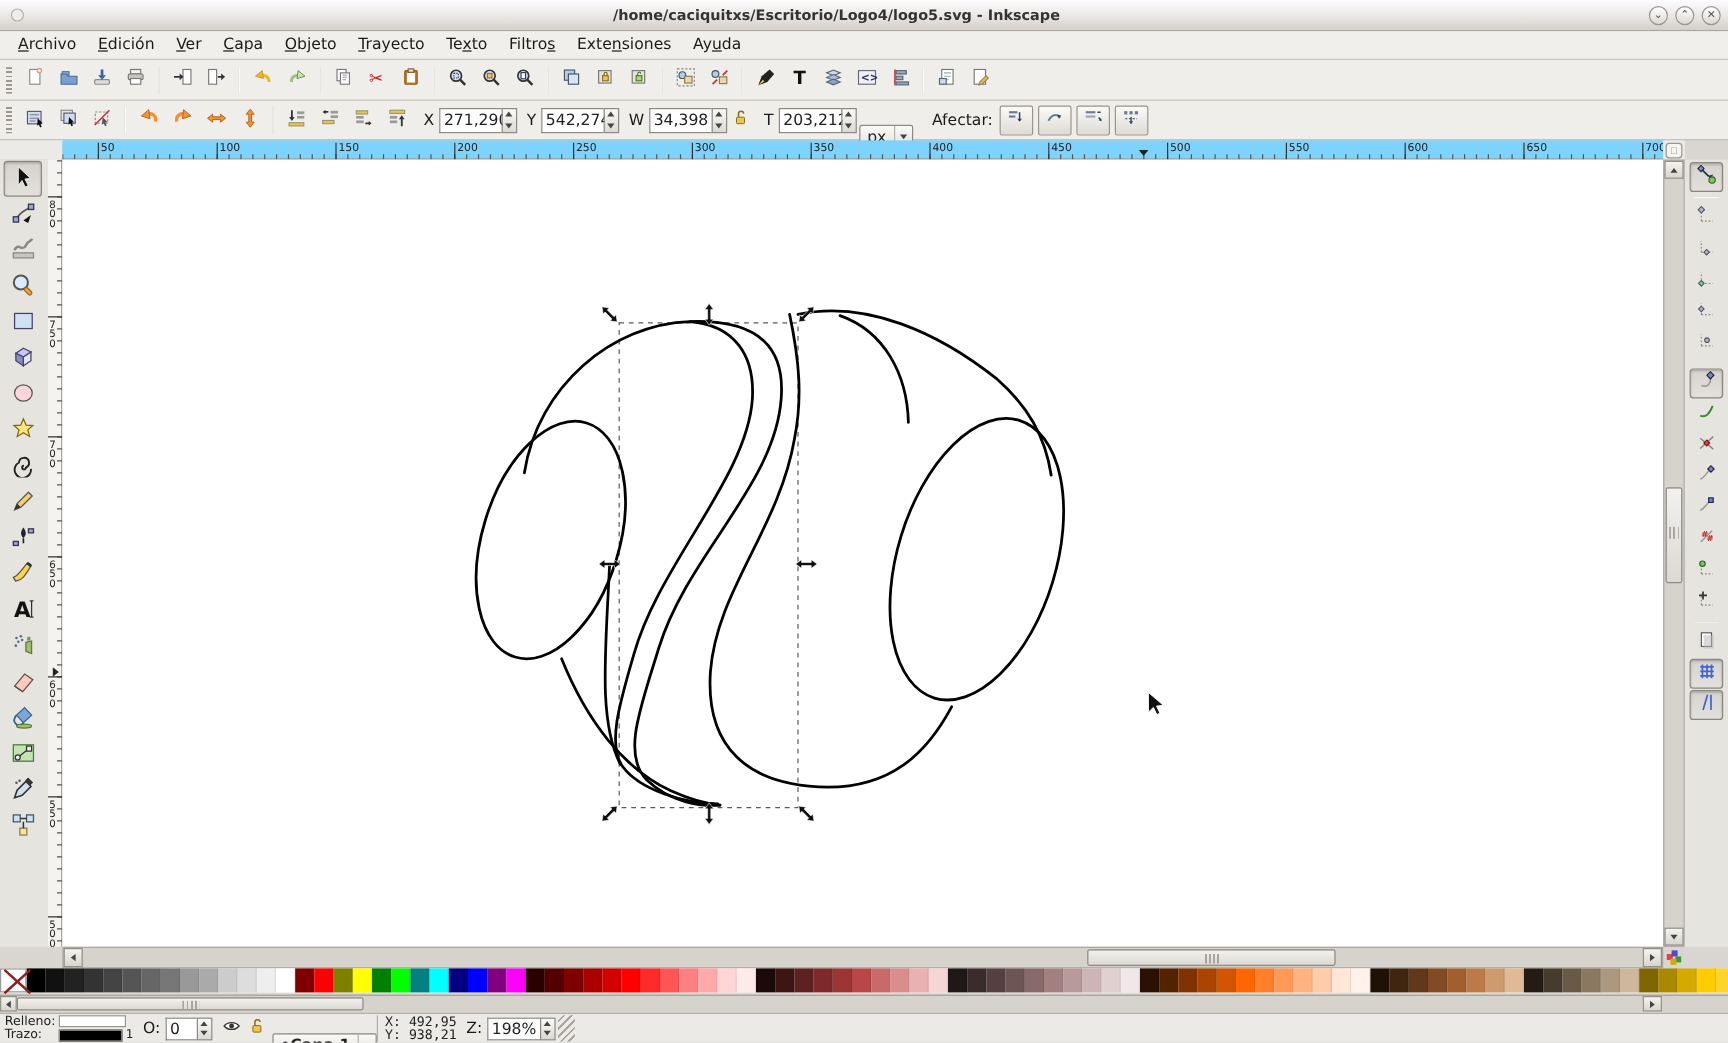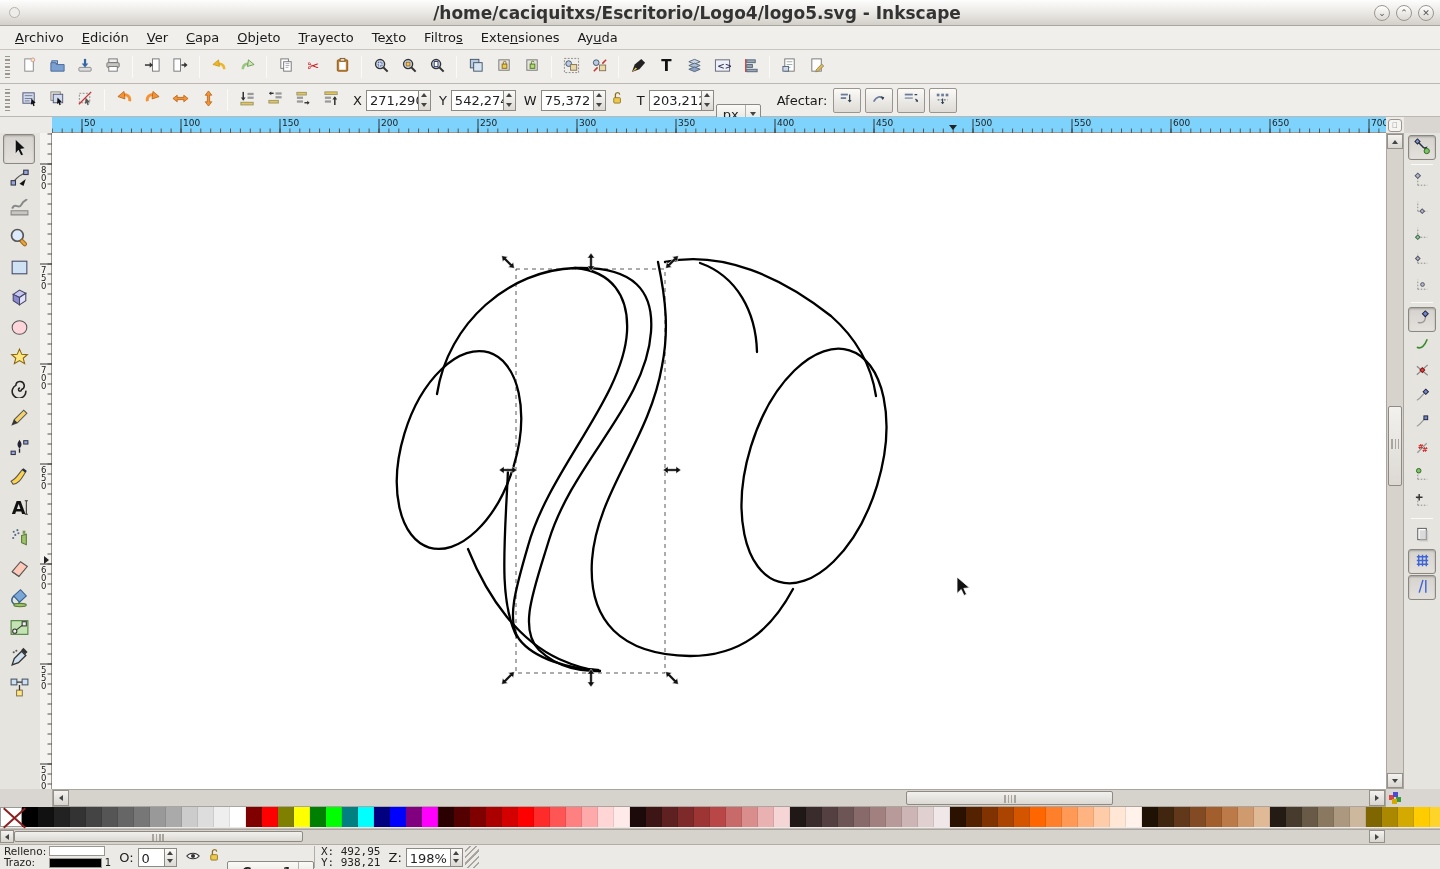--- a/index.html
+++ b/index.html
@@ -6,21 +6,21 @@
   html,body { width:1440px; height:869px; overflow:hidden;
     font-family:"DejaVu Sans","Liberation Sans",sans-serif; font-size:13px; color:#222;
     background:#d9d6d1; }
   .abs { position:absolute; }
   #app { position:relative; width:1440px; height:869px; background:#d9d6d1; }
 
   
   #titlebar { left:0; top:0; width:1440px; height:26px;
     background:linear-gradient(#fdfdfd,#e9e7e3 55%,#d3cfc9);
     border-bottom:1px solid #a9a5a0; display:flex; align-items:center; }
-  #title-text { flex:1; text-align:center; font-weight:bold; color:#333; font-size:17px; }
+  #title-text { flex:1; text-align:center; font-weight:bold; color:#333; font-size:12px; }
   #win-icon { width:11px; height:11px; border-radius:50%; background:#efede9; border:1px solid #b5b2ac; margin-left:9px; }
   .winbtn { width:16px; height:16px; border-radius:50%; background:linear-gradient(#fff,#dcd8d2);
     border:1px solid #9a968f; margin-right:6px; font-size:9px; line-height:14px; text-align:center; color:#555; }
 
   
   #menubar { left:0; top:26px; width:1440px; height:24px; background:#f0efec;
     border-bottom:1px solid #c9c5bf; display:flex; align-items:center; padding-left:6px; }
   .menu-item { padding:2px 9px; font-size:13px; color:#1a1a1a; }
   .menu-item u { text-decoration:underline; }
 
@@ -406,21 +406,21 @@
     <span class="field-label">Y</span>
     <div class="spin">
       <div class="val">542,274</div>
       <div class="ud">
           <div class="tri-up"></div>
           <div class="tri-dn"></div>
         </div>
     </div>
     <span class="field-label">W</span>
     <div class="spin">
-      <div class="val">75,372</div>
+      <div class="val">34,398</div>
       <div class="ud">
           <div class="tri-up"></div>
           <div class="tri-dn"></div>
         </div>
     </div>
     <span id="lock-slot" style="margin:0 4px"><svg width="15" height="15" viewBox="0 0 18 18">
           <rect x="4.5" y="8" width="8" height="6.5" rx="1" fill="#edc94a" stroke="#8a6d1a"></rect>
           <path d="M6.5 8V5a2.6 2.6 0 0 1 5.2-.6" fill="none" stroke="#8a6d1a" stroke-width="1.5"></path>
         </svg></span>
     <span class="field-label">T</span>

